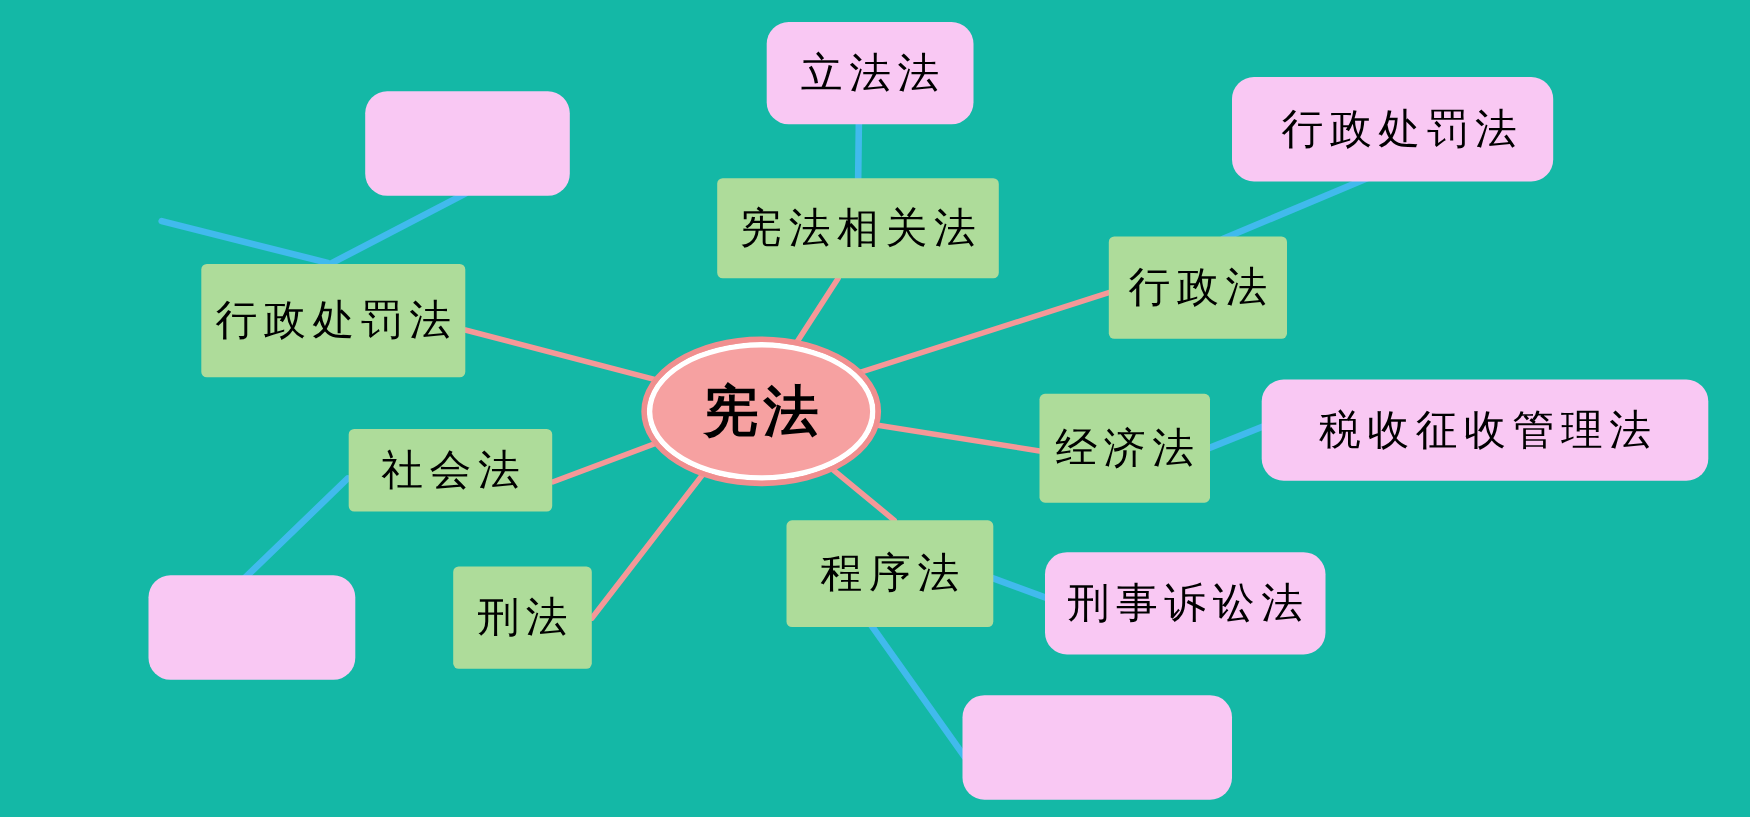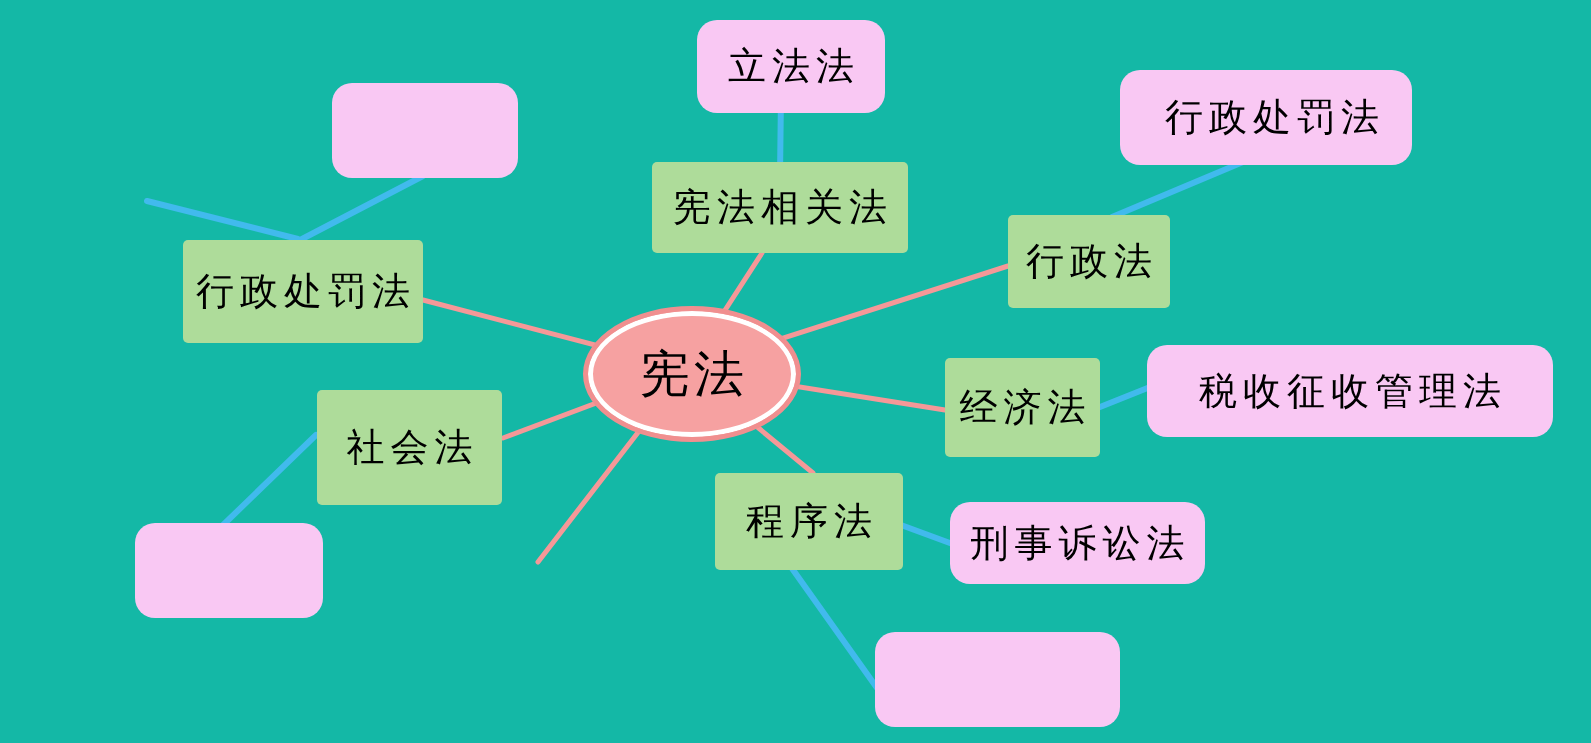--- a/index.html
+++ b/index.html
@@ -35,21 +35,21 @@
   .center-node {
     position: absolute;
     display: flex;
     align-items: center;
     justify-content: center;
     border-radius: 50%;
     background: var(--center-fill);
     border: 5px solid var(--center-border);
     box-shadow: inset 0 0 0 5px #ffffff;
     font-family: "DejaVu Sans", sans-serif;
-    font-weight: normal;
+    font-weight: bold;
     font-size: 50px;
     letter-spacing: 4px;
     text-indent: 4px;
     white-space: nowrap;
   }
 </style>
 </head>
 <body>
 
 <div class="canvas">
@@ -76,21 +76,21 @@
 
   <div class="node leaf" style="left:697px;  top:20px;  width:188px; height:93px;">
       <span>立法法</span>
     </div>
   <div class="node leaf" style="left:1120px; top:70px;  width:280px; height:95px;padding-left:12px;">
       <span>行政处罚法</span>
     </div>
   <div class="node leaf" style="left:1147px; top:345px; width:406px; height:92px;">
       <span>税收征收管理法</span>
     </div>
-  <div class="node leaf" style="left:950px;  top:502px; width:255px; height:82px;">
+  <div class="node leaf" style="left:950px;  top:502px; width:255px; height:93px;">
       <span>刑事诉讼法</span>
     </div>
   <div class="node leaf" style="left:875px;  top:632px; width:245px; height:95px;">
       <span></span>
     </div>
   <div class="node leaf" style="left:332px;  top:83px;  width:186px; height:95px;">
       <span></span>
     </div>
   <div class="node leaf" style="left:135px;  top:523px; width:188px; height:95px;">
       <span></span>
@@ -101,21 +101,24 @@
     </div>
   <div class="node branch" style="left:1008px; top:215px; width:162px; height:93px;">
       <span>行政法</span>
     </div>
   <div class="node branch" style="left:945px;  top:358px; width:155px; height:99px;">
       <span>经济法</span>
     </div>
   <div class="node branch" style="left:715px;  top:473px; width:188px; height:97px;">
       <span>程序法</span>
     </div>
-  <div class="node branch" style="left:317px;  top:390px; width:185px; height:115px;">
+  <div class="node branch" style="left:412px;  top:515px; width:126px; height:93px;">
+      <span>刑法</span>
+    </div>
+  <div class="node branch" style="left:317px;  top:390px; width:185px; height:75px;">
       <span>社会法</span>
     </div>
   <div class="node branch" style="left:183px;  top:240px; width:240px; height:103px;">
       <span>行政处罚法</span>
     </div>
 
   <div class="center-node" style="left:583px; top:306px; width:208px; height:126px;">
     <span>宪法</span>
   </div>
 

